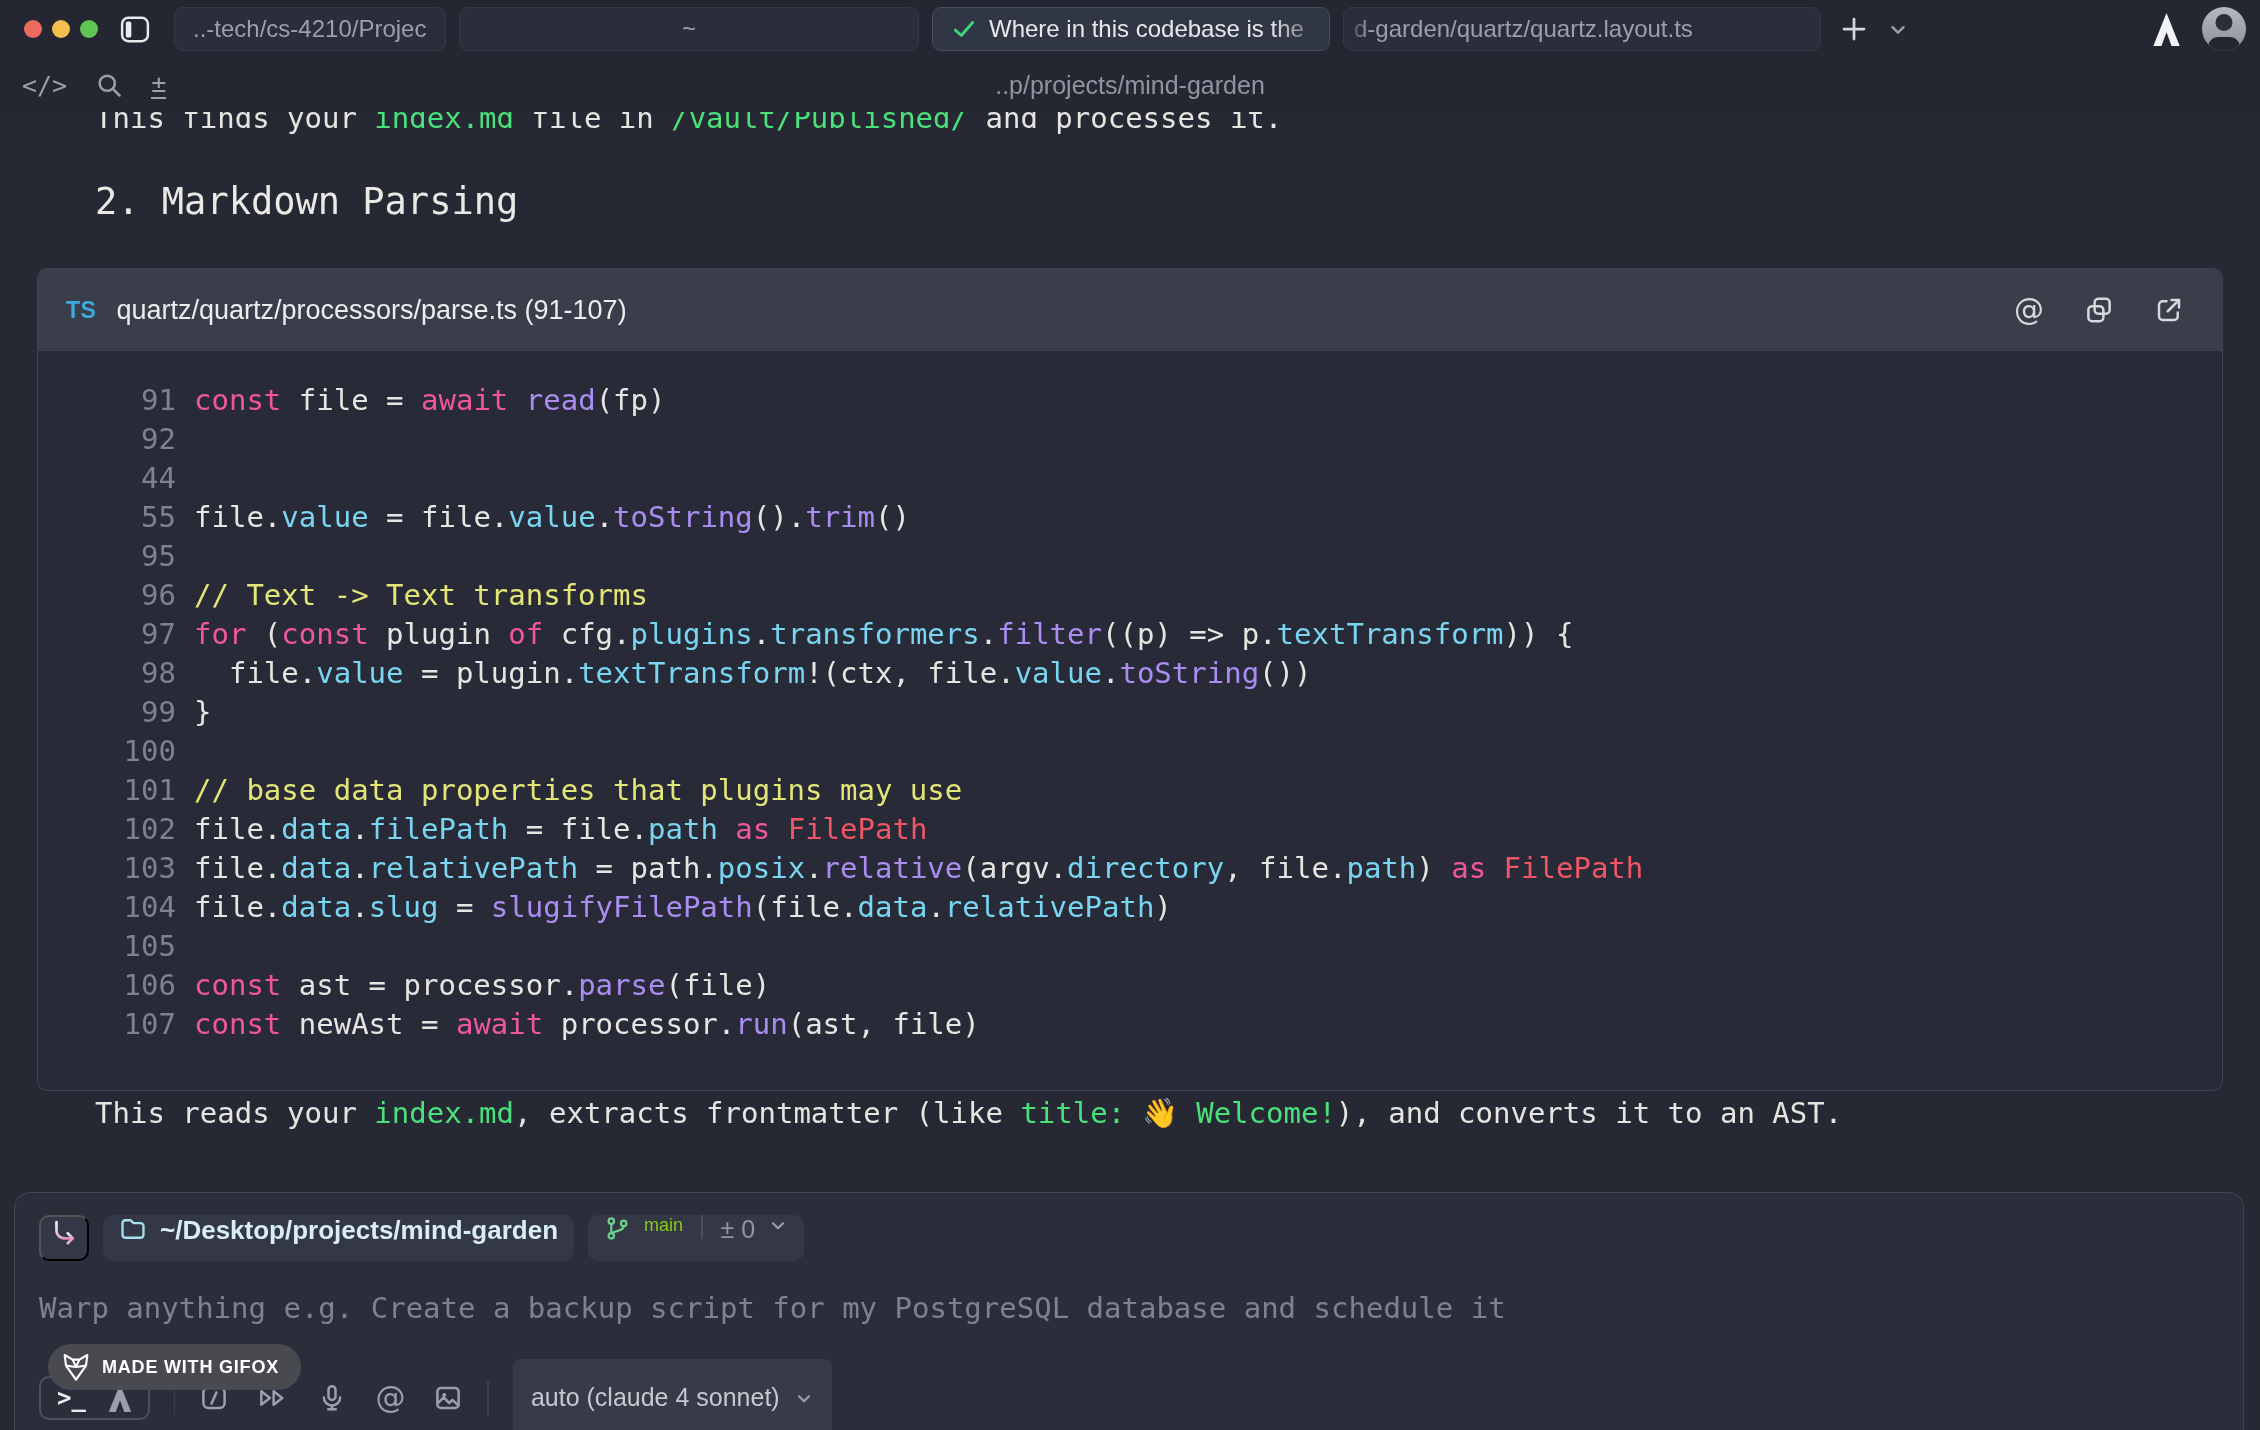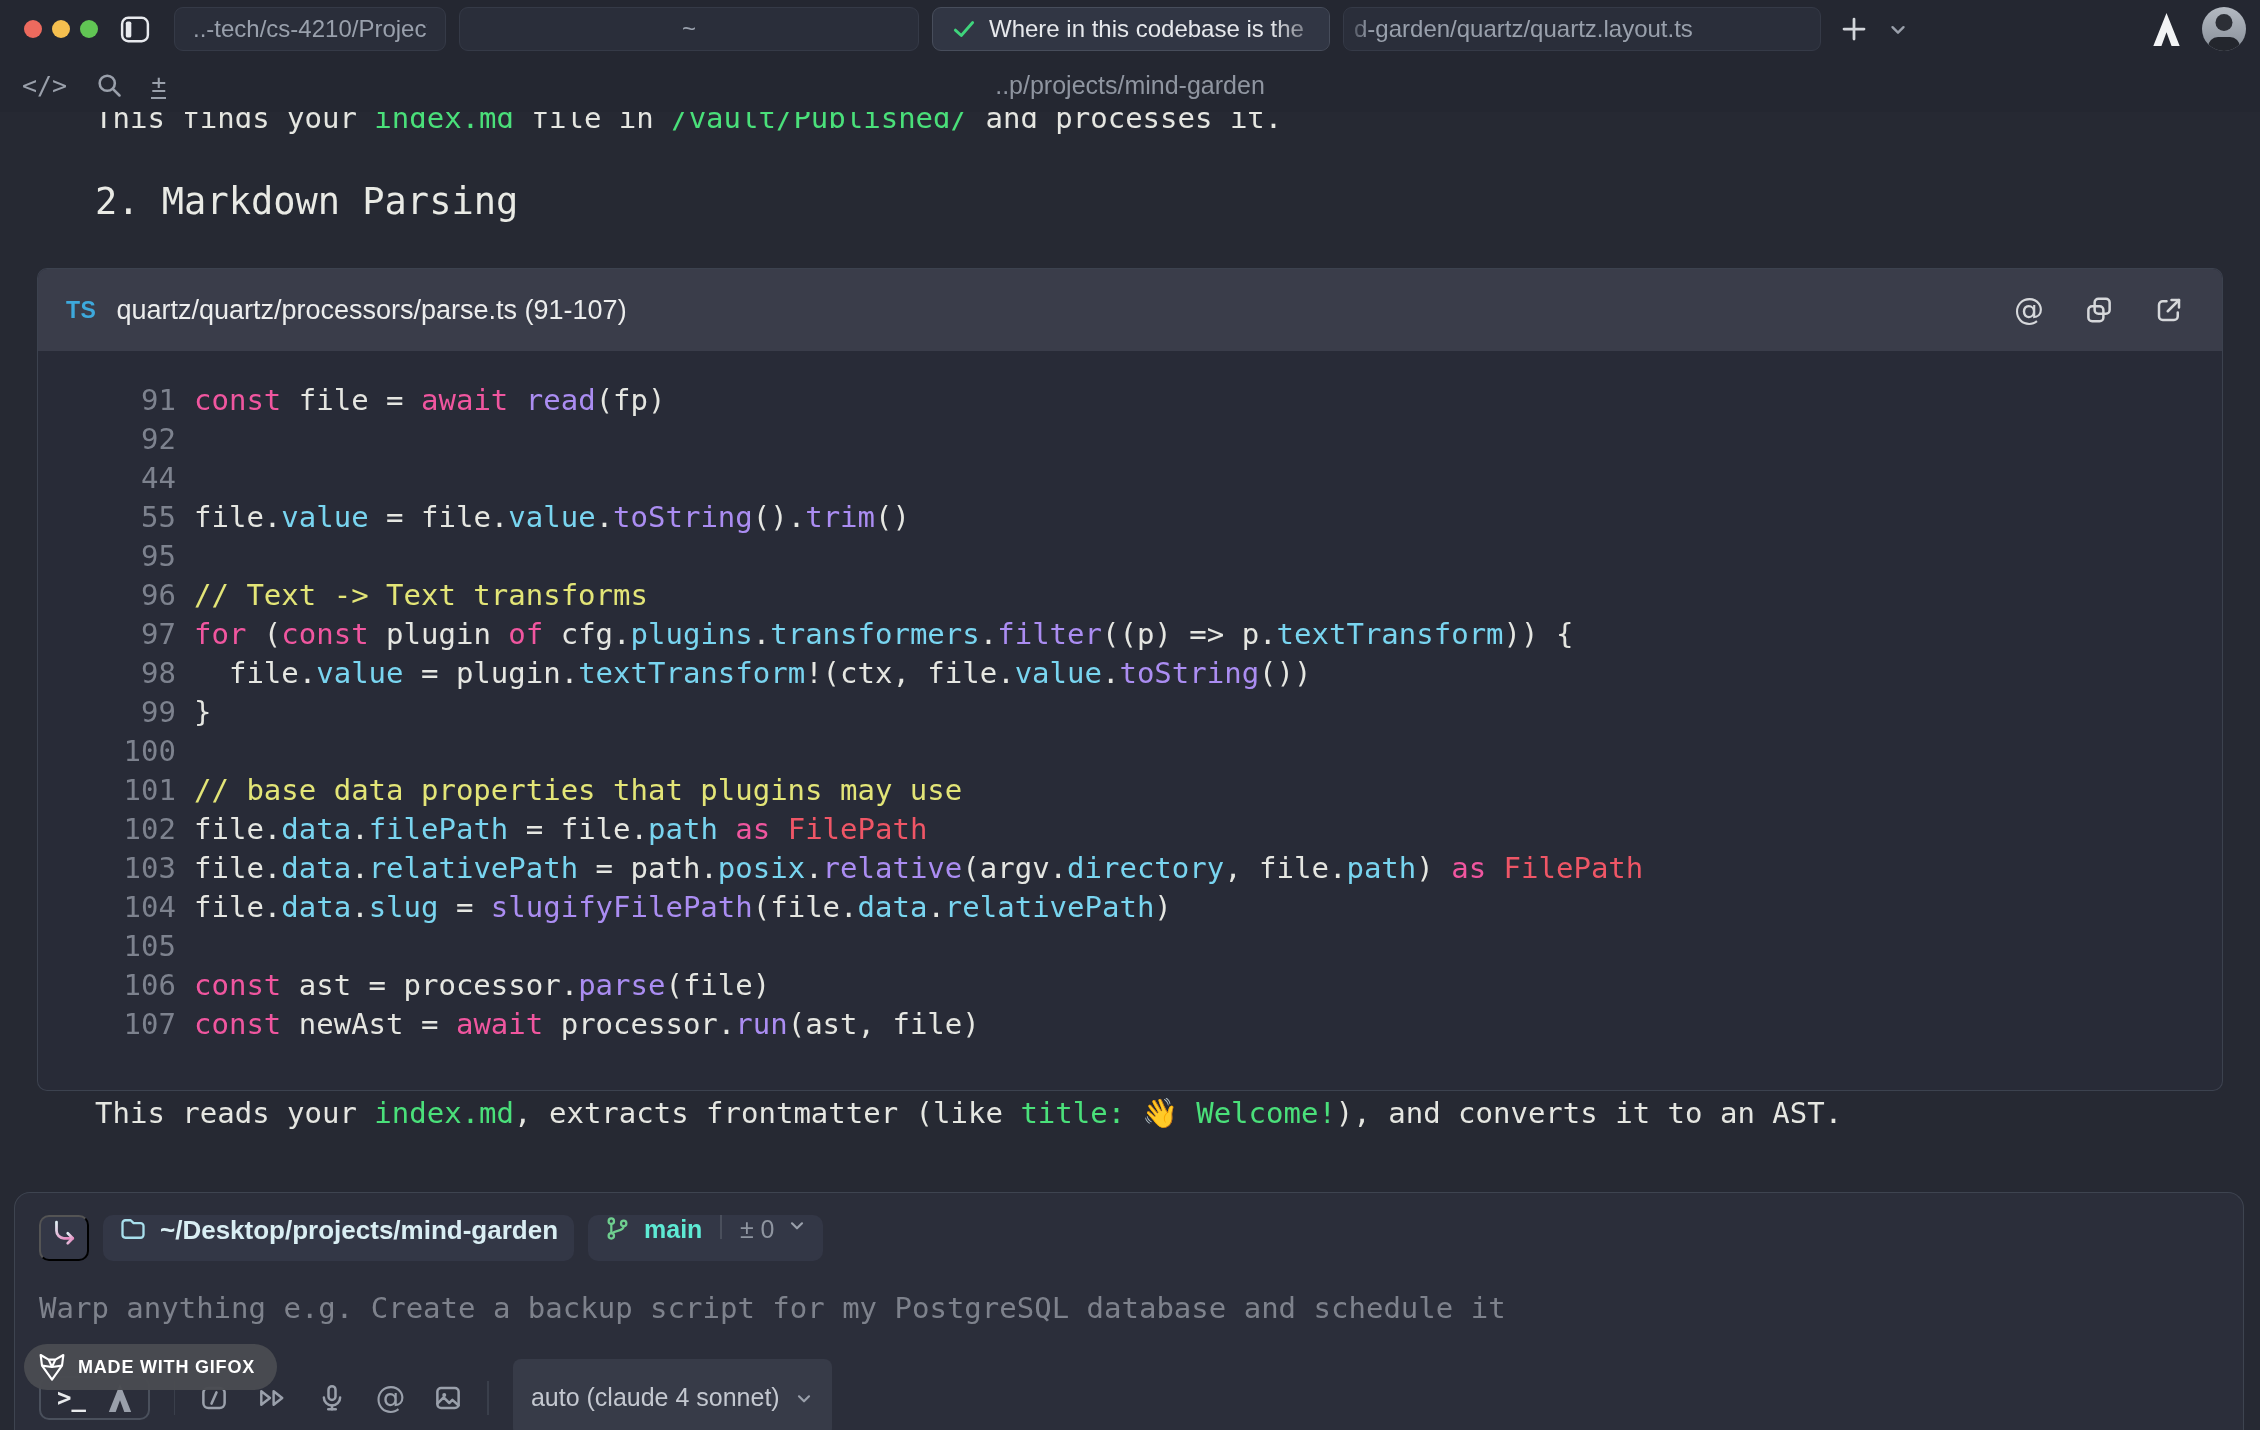--- a/index.html
+++ b/index.html
@@ -59,34 +59,34 @@
   .lc { margin-left:18px; font-family:"DejaVu Sans Mono", monospace; font-size:29px; white-space:pre; color:#e5e6e1; }
   .tk-pl { color:#e5e6e1; } .tk-kw { color:#f0569f; } .tk-cm { color:#e3e577; }
   .tk-pr { color:#79d5f0; } .tk-fn { color:#ab8df2; } .tk-ty { color:#ef5666; }
 
   
   .input-panel { position:absolute; left:14px; right:16px; top:1192px; height:300px; background:#2b2e3a; border:1.5px solid #3e4450; border-bottom:none; border-radius:16px 16px 0 0; padding:22px 24px; }
   .panel-head { display:flex; align-items:center; gap:14px; }
   .chip { height:46px; background:#333746; border-radius:10px; display:flex; align-items:flex-start; padding:0 16px; gap:13px; }
   .chip.square { width:50px; justify-content:center; padding:0; }
   .dir-text { font-size:26px; font-weight:700; color:#d9eef3; }
-  .git-branch { font-size:25px; font-weight:700; color:#5eead4; }
+  .git-branch { font-size:18px; font-weight:400; color:#84cc16; }
   .chip-divider { width:1.5px; height:24px; background:#4a4f5c; margin:0 5px; }
   .git-changes { font-size:25px; color:#8f95a0; }
   .prompt-row { margin-top:30px; }
   .placeholder { font-family:"DejaVu Sans Mono", monospace; font-size:29px; color:#7e828c; }
   .panel-toolbar { margin-top:34px; display:flex; align-items:center; gap:24px; }
   .mode-toggle { display:flex; align-items:center; gap:22px; border:2px solid #4a505c; border-radius:10px; padding:6px 16px; }
   .prompt-glyph { font-family:"DejaVu Sans Mono", monospace; font-weight:700; font-size:24px; color:#e8eaec; }
   .vdiv { width:1.5px; height:34px; background:#3a3f4b; }
   .tool-group { display:flex; align-items:center; gap:28px; }
   .model-chip { background:#373b48; border-radius:8px; padding:24px 18px; display:flex; align-items:center; gap:14px; font-size:25px; color:#c4c8d0; cursor:pointer; border:none; }
 
   
-  .gifox { position:absolute; left:24px; top:1344px; height:46px; background:rgba(73,75,81,.97); border-radius:26px; display:flex; align-items:center; gap:10px; padding:0 22px 0 12px; z-index:5; }
+  .gifox { position:absolute; left:48px; top:1344px; height:46px; background:rgba(73,75,81,.97); border-radius:26px; display:flex; align-items:center; gap:10px; padding:0 22px 0 12px; z-index:5; }
   .gifox .gifox-text { font-size:18px; font-weight:700; color:#ffffff; letter-spacing:.8px; }
 
   svg { display:block; }
 </style>
 </head>
 <body>
 
 <header class="titlebar">
   <div class="traffic-lights">
     <span class="tl red"></span>

